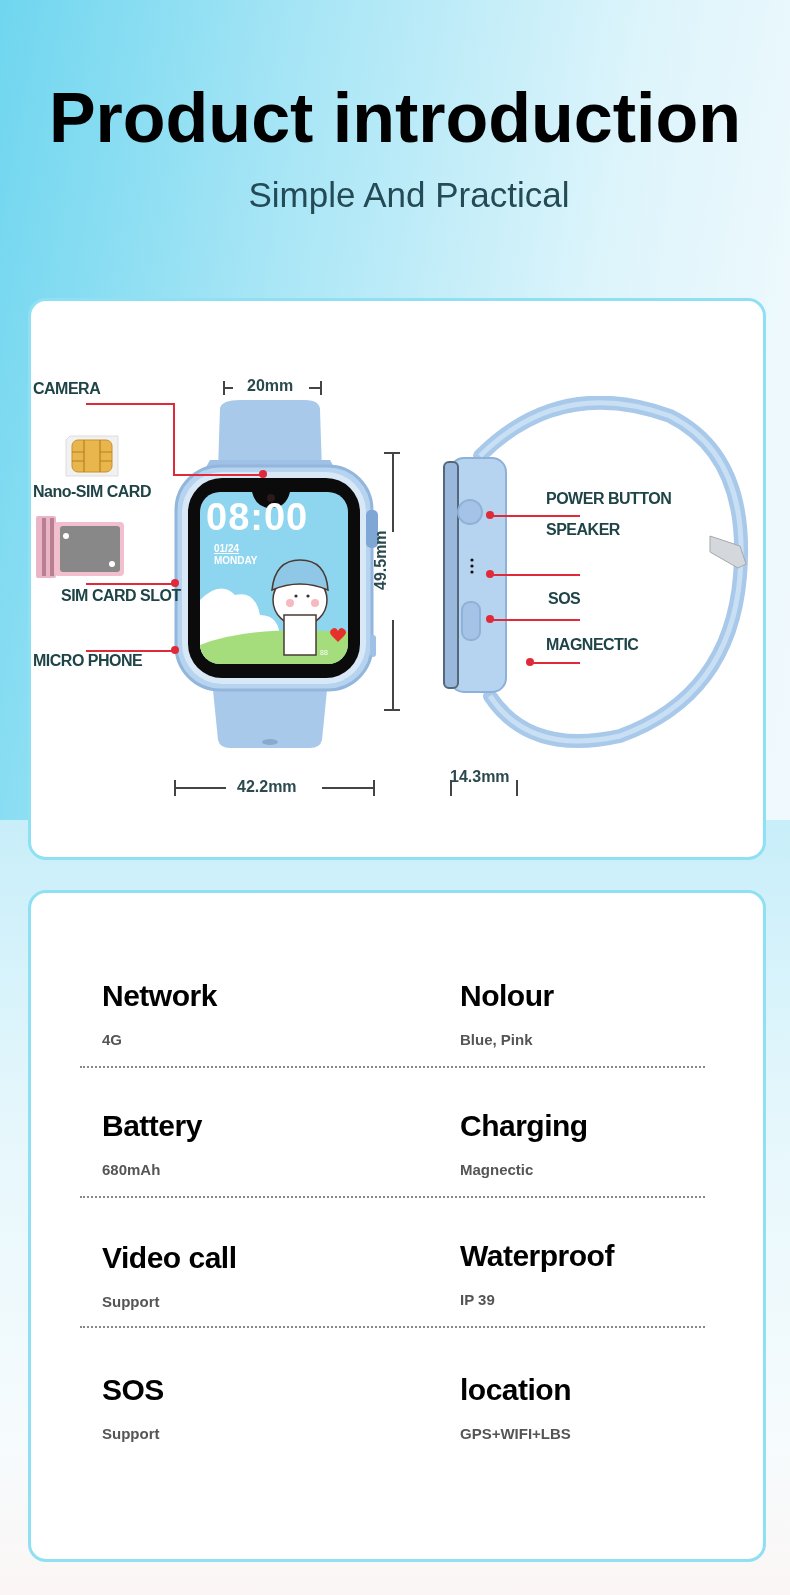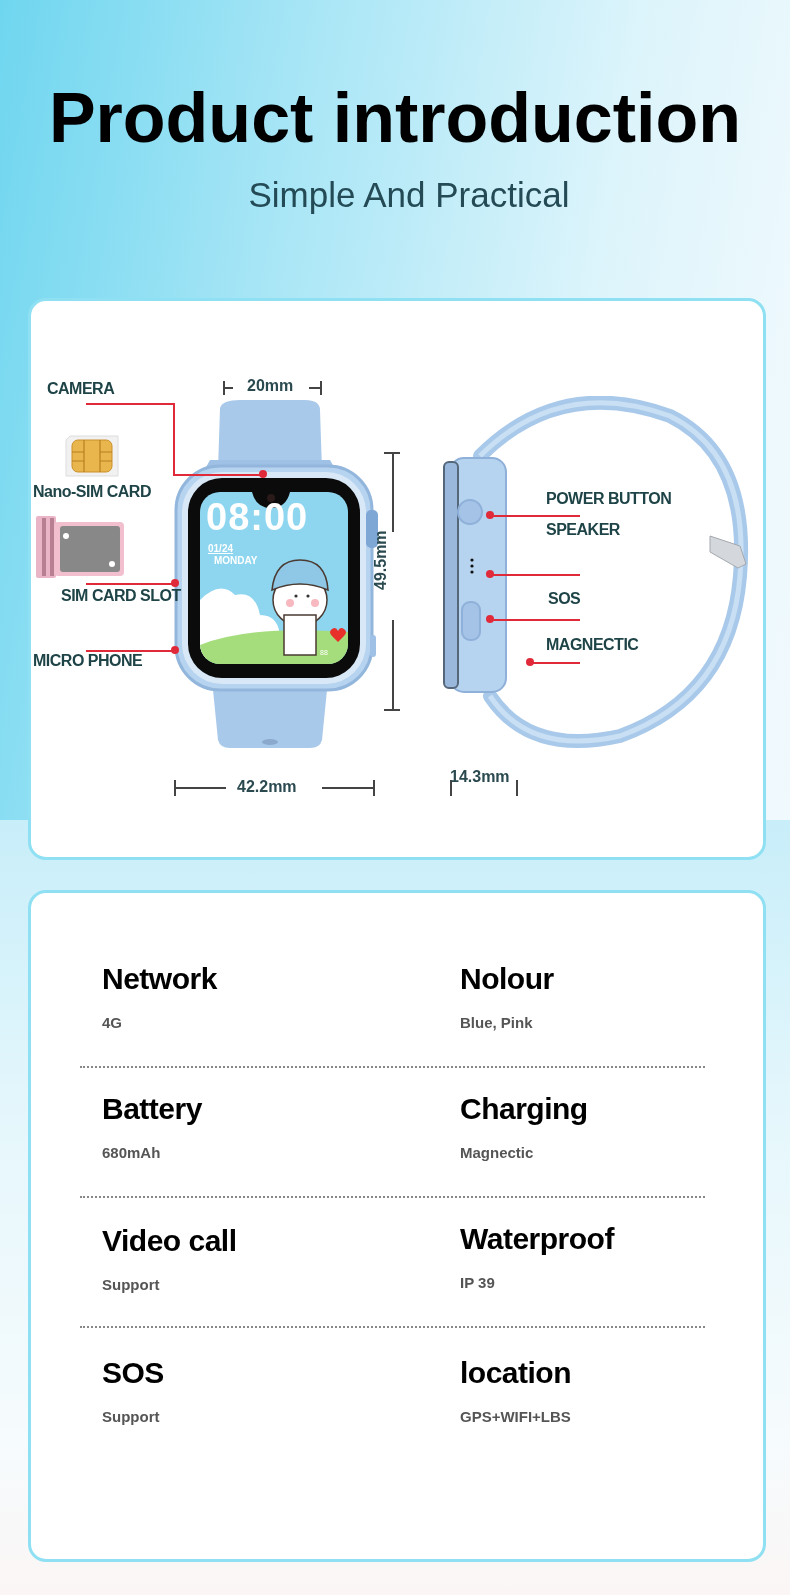--- a/index.html
+++ b/index.html
@@ -14,21 +14,21 @@
     font-size:35px;color:#234a55;}
   .card{position:absolute;background:#fff;border:3px solid #8fe0f3;border-radius:18px;box-sizing:border-box;}
   .card1{left:28px;top:298px;width:738px;height:562px;}
   .card2{left:28px;top:890px;width:738px;height:672px;}
   .lbl{position:absolute;font-size:16px;color:#1f4447;font-weight:bold;letter-spacing:-0.5px;white-space:nowrap;}
   .dim{position:absolute;font-size:16px;color:#2b4a50;font-weight:bold;white-space:nowrap;}
   .rline{position:absolute;background:#e02a3a;height:2px;}
   .rlinev{position:absolute;background:#e02a3a;width:2px;}
   .rdot{position:absolute;width:8px;height:8px;border-radius:50%;background:#e02a3a;}
   .gline{position:absolute;background:#444;}
-  .spec{position:absolute;}
+  .spec{position:absolute;margin-top:17px;}
   .spec .k{font-size:30px;color:#000;font-weight:bold;letter-spacing:-0.5px;}
   .spec .v{font-size:15px;color:#555;font-weight:bold;margin-top:18px;}
   .divider{position:absolute;left:80px;width:625px;border-top:2px dotted #888;}
 </style>
 </head>
 <body>
 
 <div class="bg-lower"></div>
 
 <div class="title">Product introduction</div>
@@ -68,21 +68,21 @@
     <circle cx="136" cy="196" r="1.6" fill="#333"></circle>
     <circle cx="148" cy="196" r="1.6" fill="#333"></circle>
     <path d="M172 236 q-4 -4 0 -7 q4 -3 6 2 q2 -5 6 -2 q4 3 0 7 l-6 6 z" fill="#e8302a"></path>
   </g>
 
   <path d="M92 92 L130 92 Q126 108 111 108 Q96 108 92 92 Z" fill="#0b0b0b"></path>
   <circle cx="111" cy="98" r="4" fill="#2a1a1a"></circle>
 </svg>
 
 <div style="position:absolute;left:206px;top:496px;font-size:38px;font-weight:bold;color:#fff;letter-spacing:1px;">08:00</div>
-<div style="position:absolute;left:208px;top:543px;font-size:10px;font-weight:bold;color:#fff;text-decoration:underline;">01/24</div>
+<div style="position:absolute;left:214px;top:543px;font-size:10px;font-weight:bold;color:#fff;text-decoration:underline;">01/24</div>
 <div style="position:absolute;left:214px;top:555px;font-size:10px;font-weight:bold;color:#fff;">MONDAY</div>
 <div style="position:absolute;left:320px;top:649px;font-size:7px;color:#fff;">88</div>
 
 <svg style="position:absolute;left:62px;top:434px;" width="60" height="44" viewBox="0 0 60 44">
   <path d="M8 2 L56 2 L56 42 L4 42 L4 6 Z" fill="#f1f1f1" stroke="#ddd"></path>
   <rect x="10" y="6" width="40" height="32" rx="6" fill="#e9b64e" stroke="#c98f28"></rect>
   <path d="M22 6 L22 38 M38 6 L38 38 M10 18 L22 18 M38 18 L50 18 M10 27 L22 27 M38 27 L50 27" stroke="#b8801e" stroke-width="1.2"></path>
 </svg>
 
 <svg style="position:absolute;left:36px;top:514px;" width="92" height="68" viewBox="0 0 92 68">
@@ -101,21 +101,21 @@
   <rect x="10" y="62" width="56" height="234" rx="14" fill="#b6d3f0" stroke="#8fb0d8" stroke-width="2"></rect>
   <rect x="4" y="66" width="14" height="226" rx="5" fill="#9ab8dc" stroke="#55677a" stroke-width="2"></rect>
   <circle cx="30" cy="116" r="12" fill="#a5c3e6" stroke="#8fb0d8" stroke-width="2"></circle>
   <circle cx="32" cy="164" r="1.6" fill="#111"></circle>
     <circle cx="32" cy="170" r="1.6" fill="#111"></circle>
     <circle cx="32" cy="176" r="1.6" fill="#111"></circle>
   <rect x="22" y="206" width="18" height="38" rx="8" fill="#a5c3e6" stroke="#8fb0d8" stroke-width="2"></rect>
   <path d="M270 140 L300 150 L306 168 L298 172 L270 156 Z" fill="#d4d8dc" stroke="#a4a9ae"></path>
 </svg>
 
-<div class="lbl" style="left:47px;top:380px;">CAMERA</div>
+<div class="lbl" style="left:33px;top:380px;">CAMERA</div>
 <div class="rline" style="left:86px;top:403px;width:88px;"></div>
 <div class="rlinev" style="left:173px;top:403px;height:72px;"></div>
 <div class="rline" style="left:173px;top:474px;width:90px;"></div>
 <div class="rdot" style="left:259px;top:470px;"></div>
 
 <div class="lbl" style="left:33px;top:483px;">Nano-SIM CARD</div>
 
 <div class="rline" style="left:86px;top:583px;width:90px;"></div>
 <div class="rdot" style="left:171px;top:579px;"></div>
 <div class="lbl" style="left:33px;top:587px;margin-left:28px;">SIM CARD SLOT</div>

